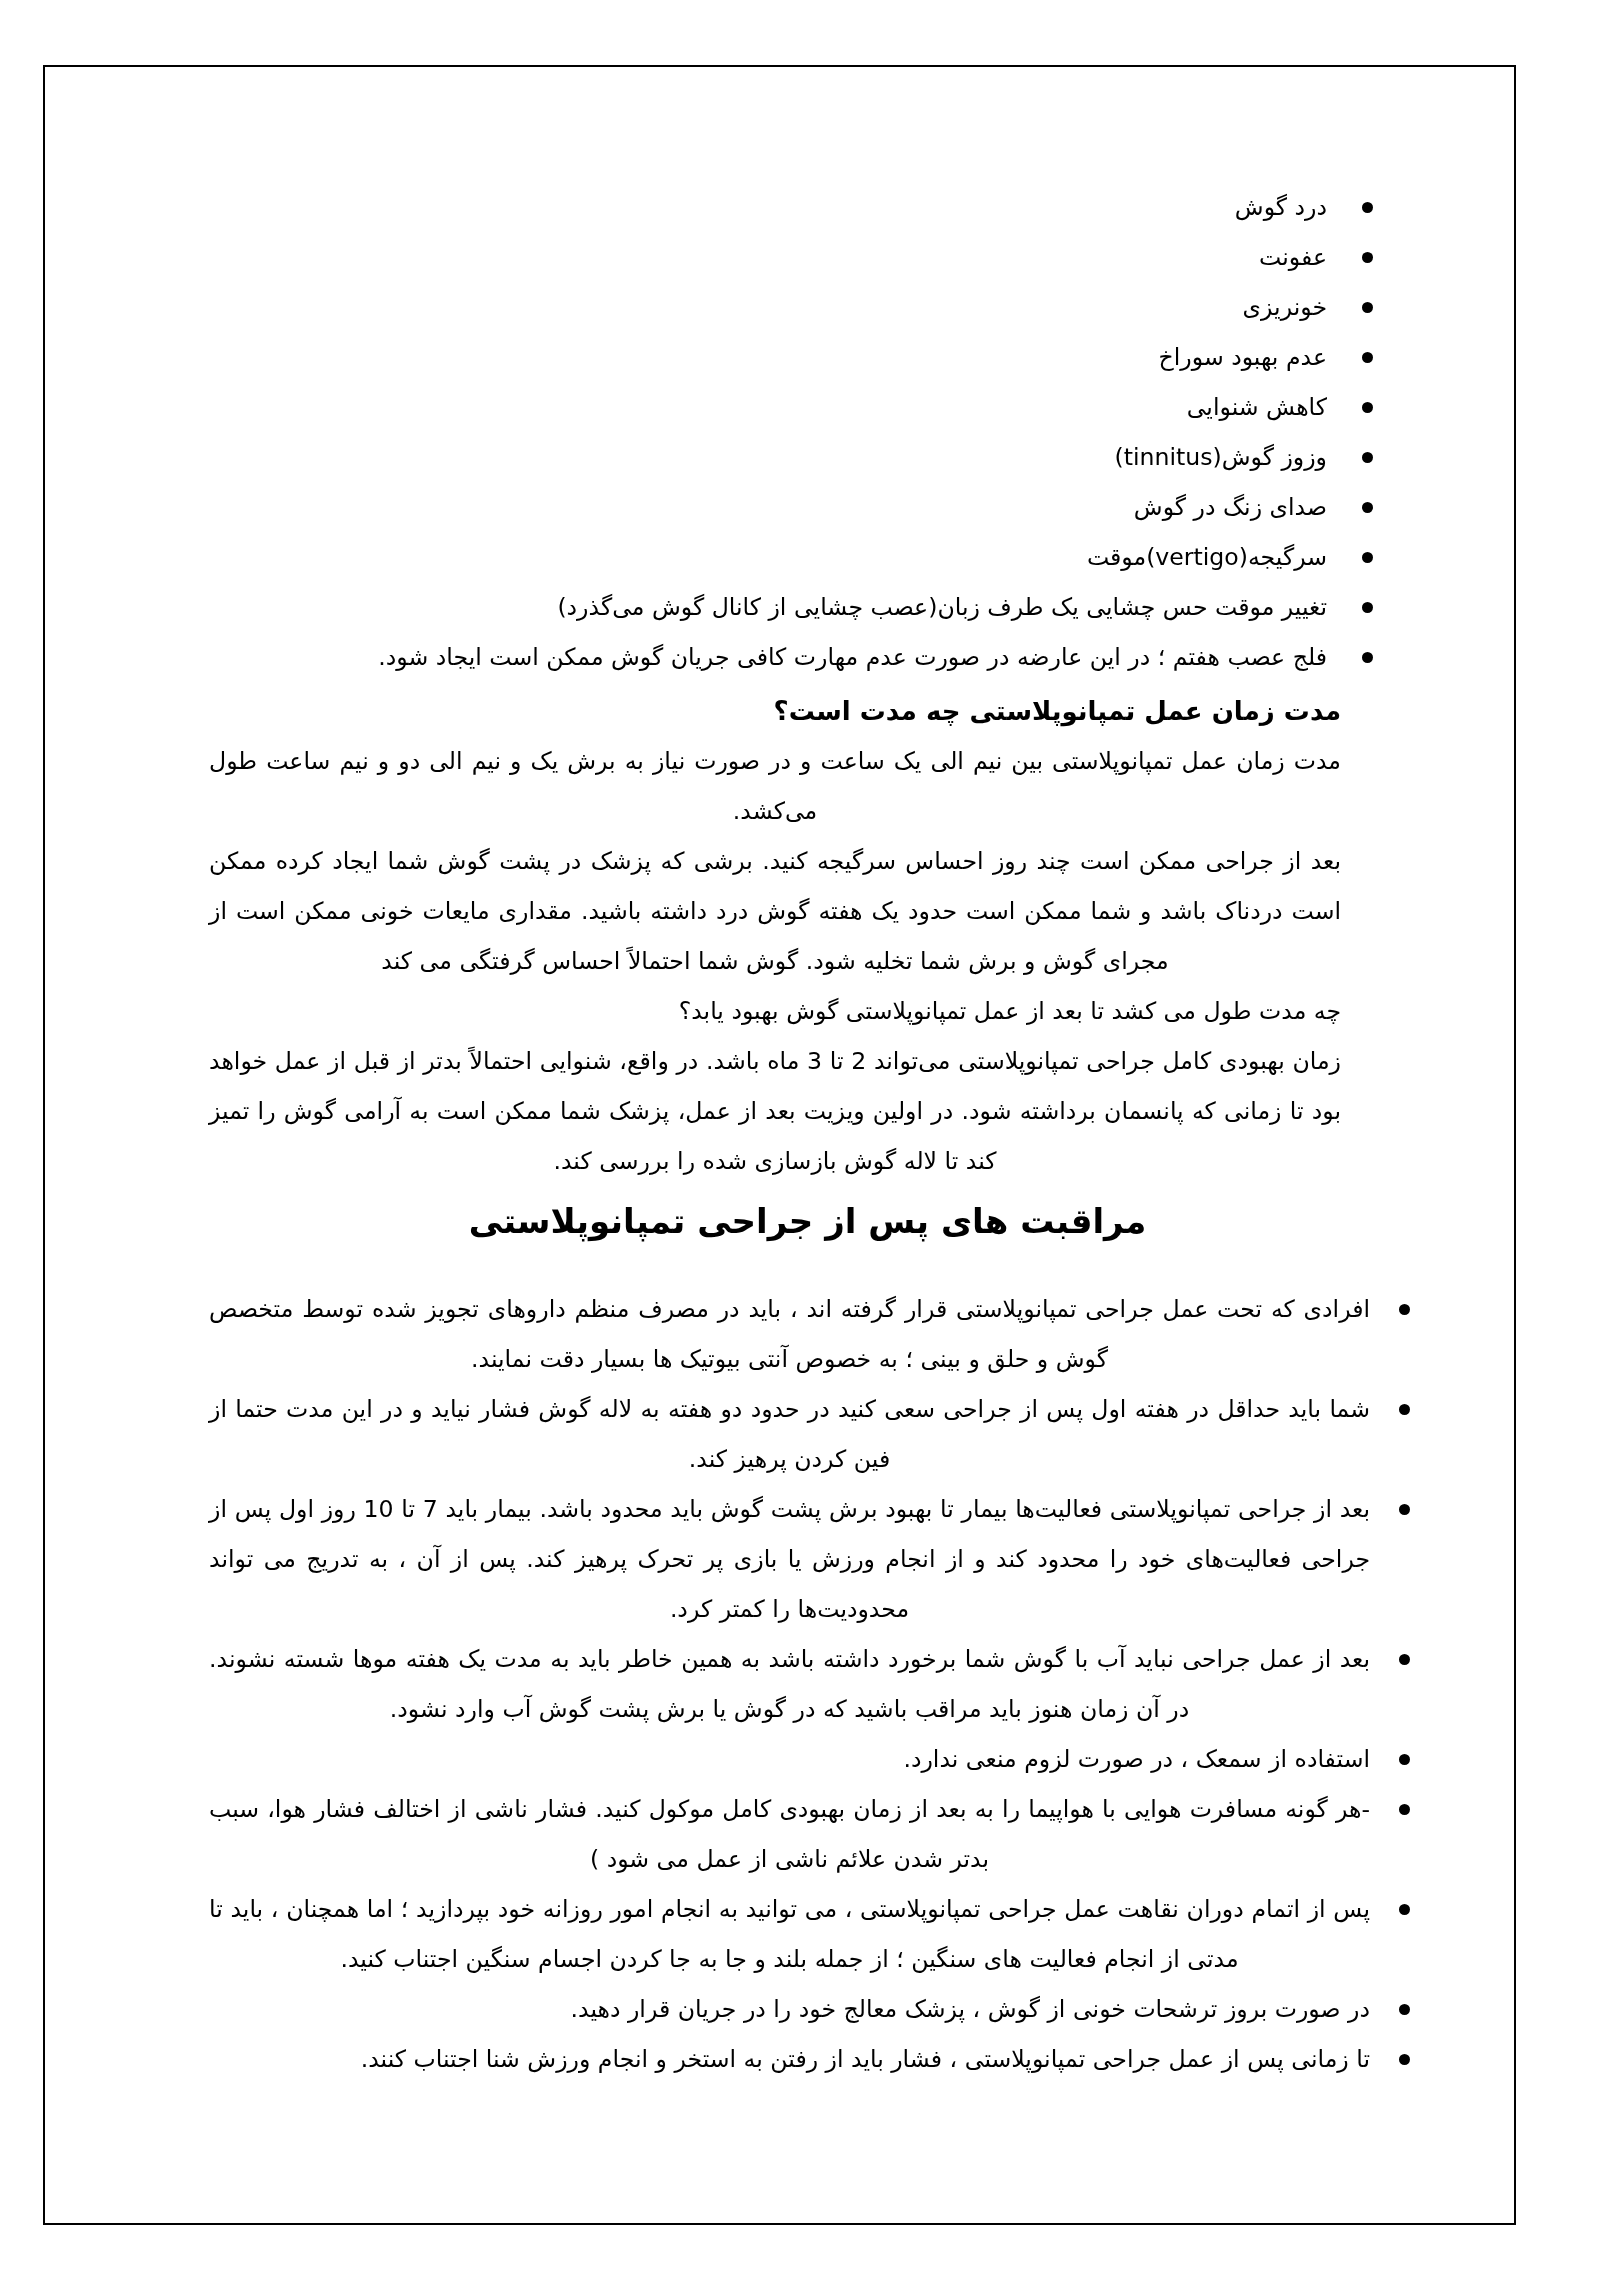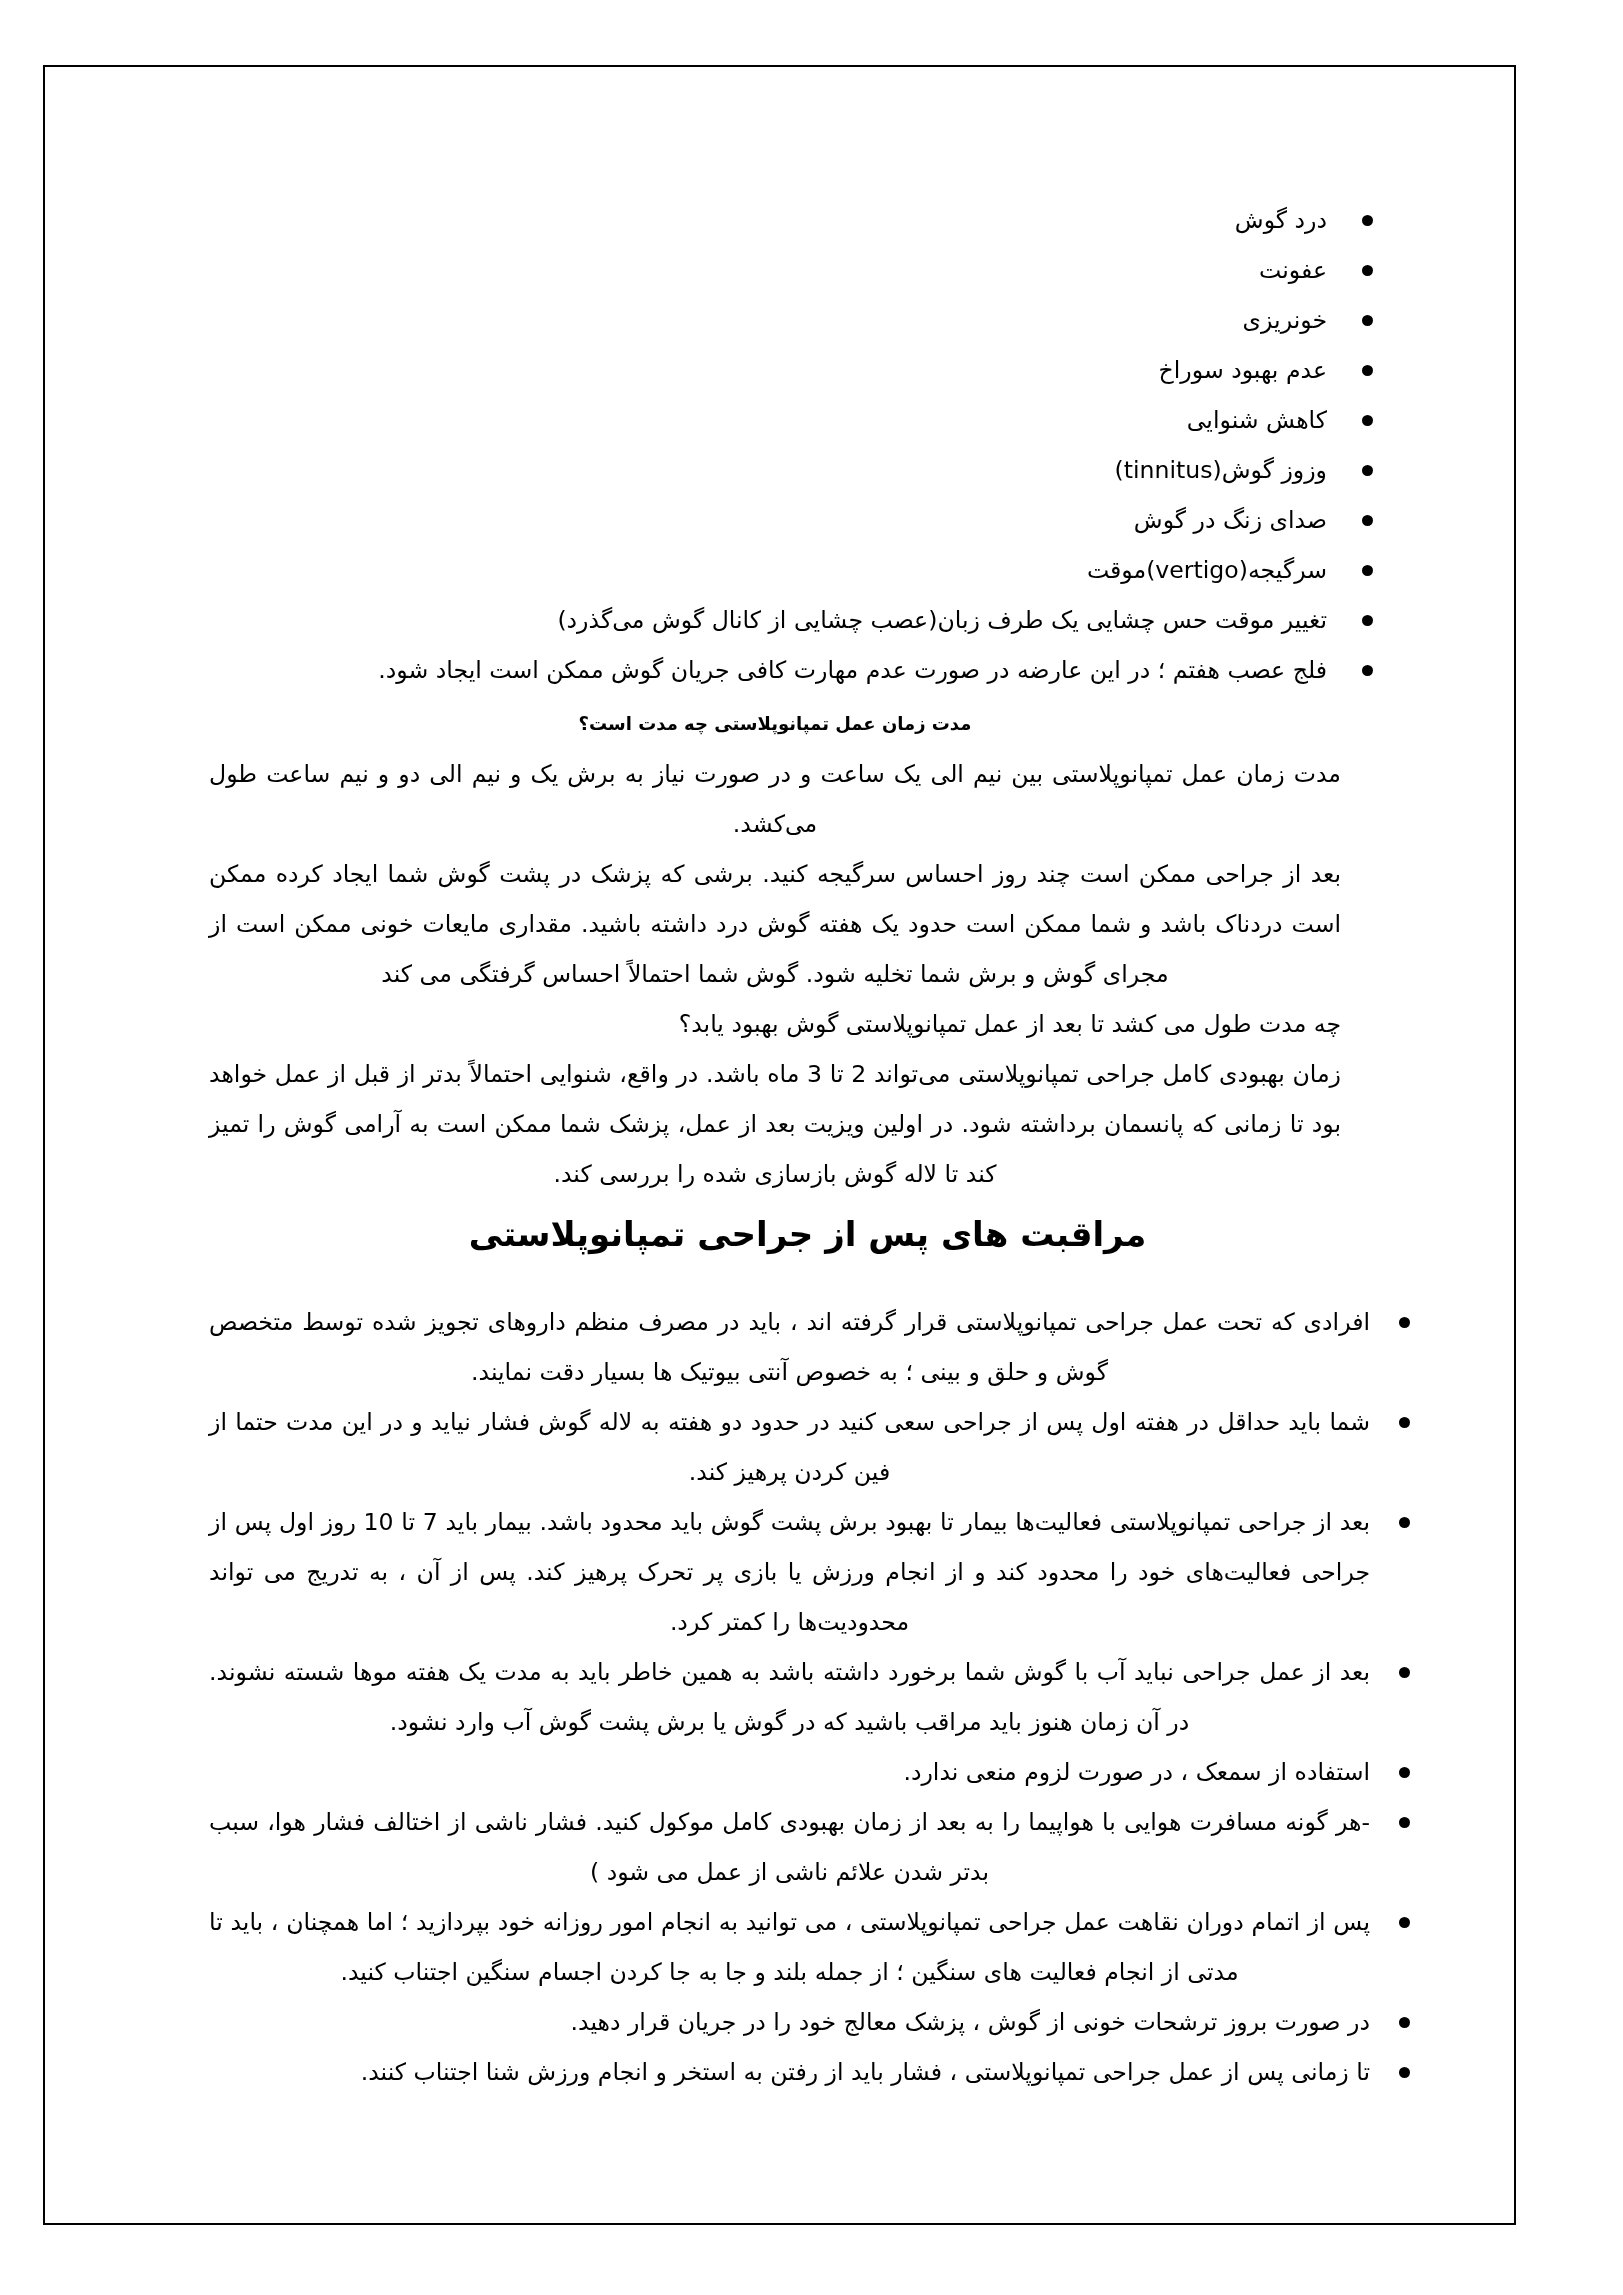--- a/index.html
+++ b/index.html
@@ -19,21 +19,21 @@
     position: absolute;
     left: 43px;
     top: 65px;
     width: 1469px;
     height: 2156px;
     border: 2px solid #000000;
     background: #ffffff;
   }
   .content {
     position: absolute;
-    top: 195px;
+    top: 182px;
     right: 217px;
     width: 1197px;
     direction: rtl;
     font-size: 23.6px;
     line-height: 50px;
     text-align: right;
   }
   ul { margin: 0; padding: 0; list-style: none; }
   li { position: relative; }
   .dot {
@@ -47,26 +47,26 @@
   
   .list1 > li { padding-right: 79px; text-align: right; }
   .list1 .dot { right: 33px; }
   
   .list2 > li { padding-right: 36px; text-align: justify; text-align-last: center; }
   .list2 > li.single { text-align: right; text-align-last: right; }
   .list2 .dot { right: -3.9px; }
   h1, h2, p { margin: 0; font-weight: normal; }
   .q-heading {
     font-weight: bold;
-    font-size: 18px;
+    font-size: 26px;
     line-height: 50px;
     margin: 3.9px 0 0 0;
     padding-right: 0;
     margin-right: 65px;
-    text-align: center;
+    text-align: right;
   }
   .para {
     margin-right: 65px;
     text-align: justify;
     text-align-last: center;
   }
   .q-line {
     margin-right: 65px;
     text-align: right;
   }

